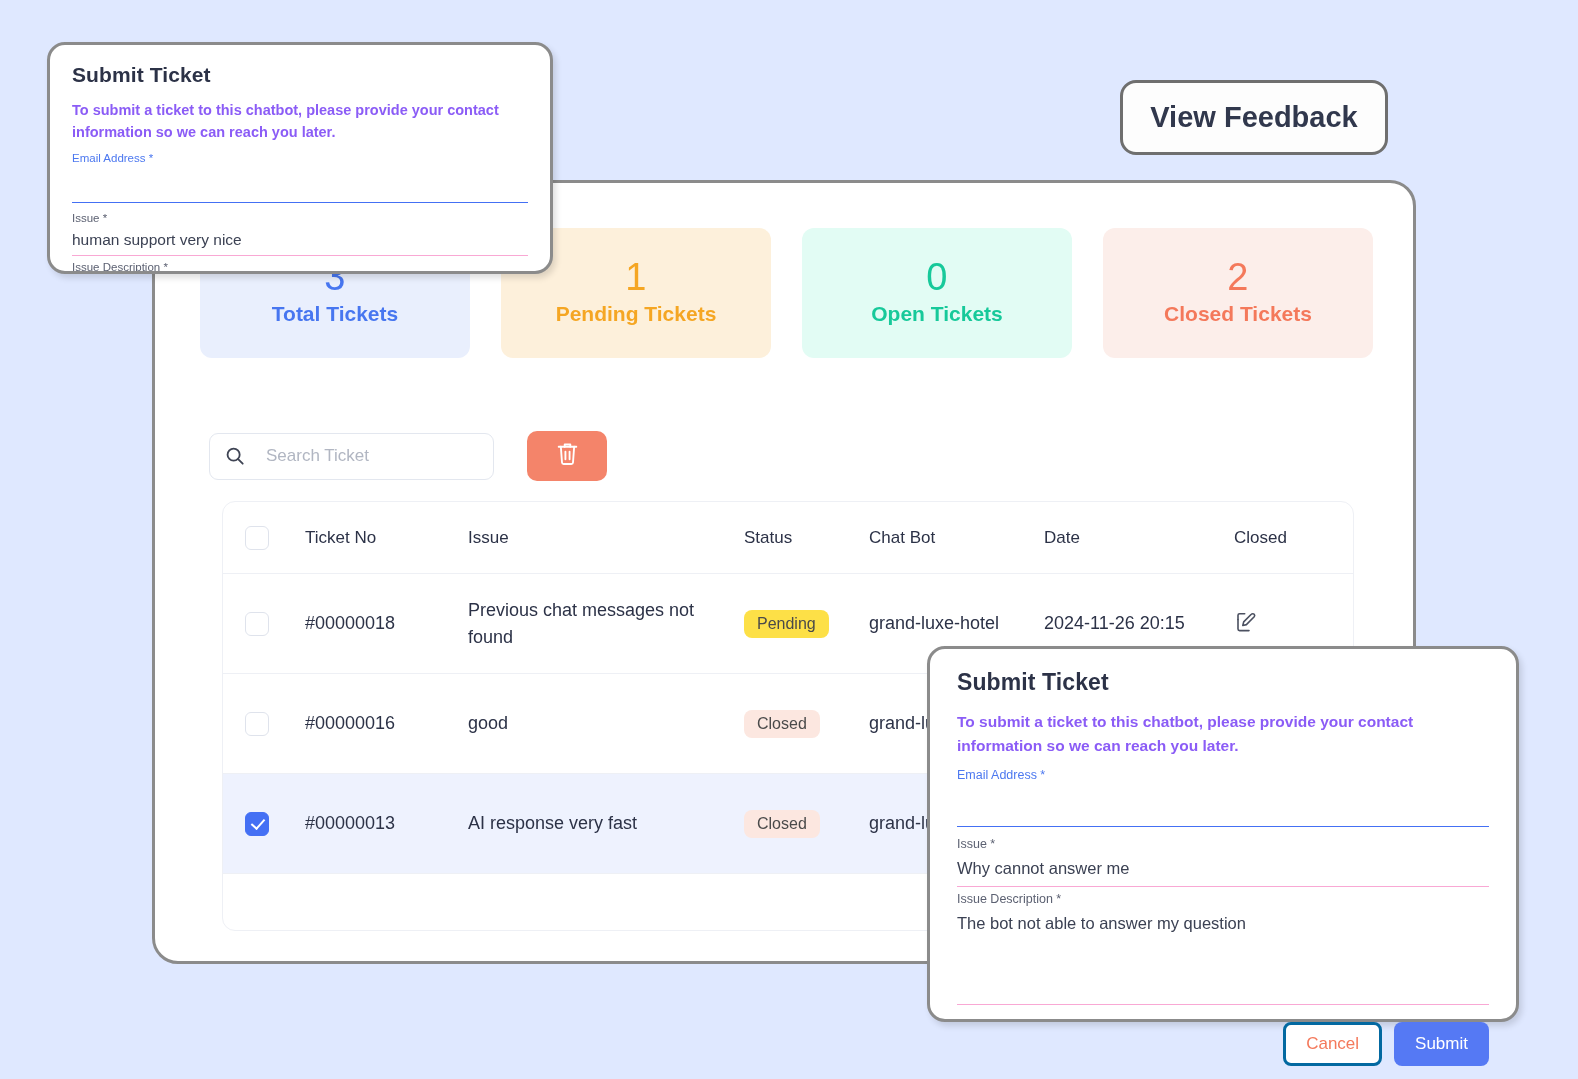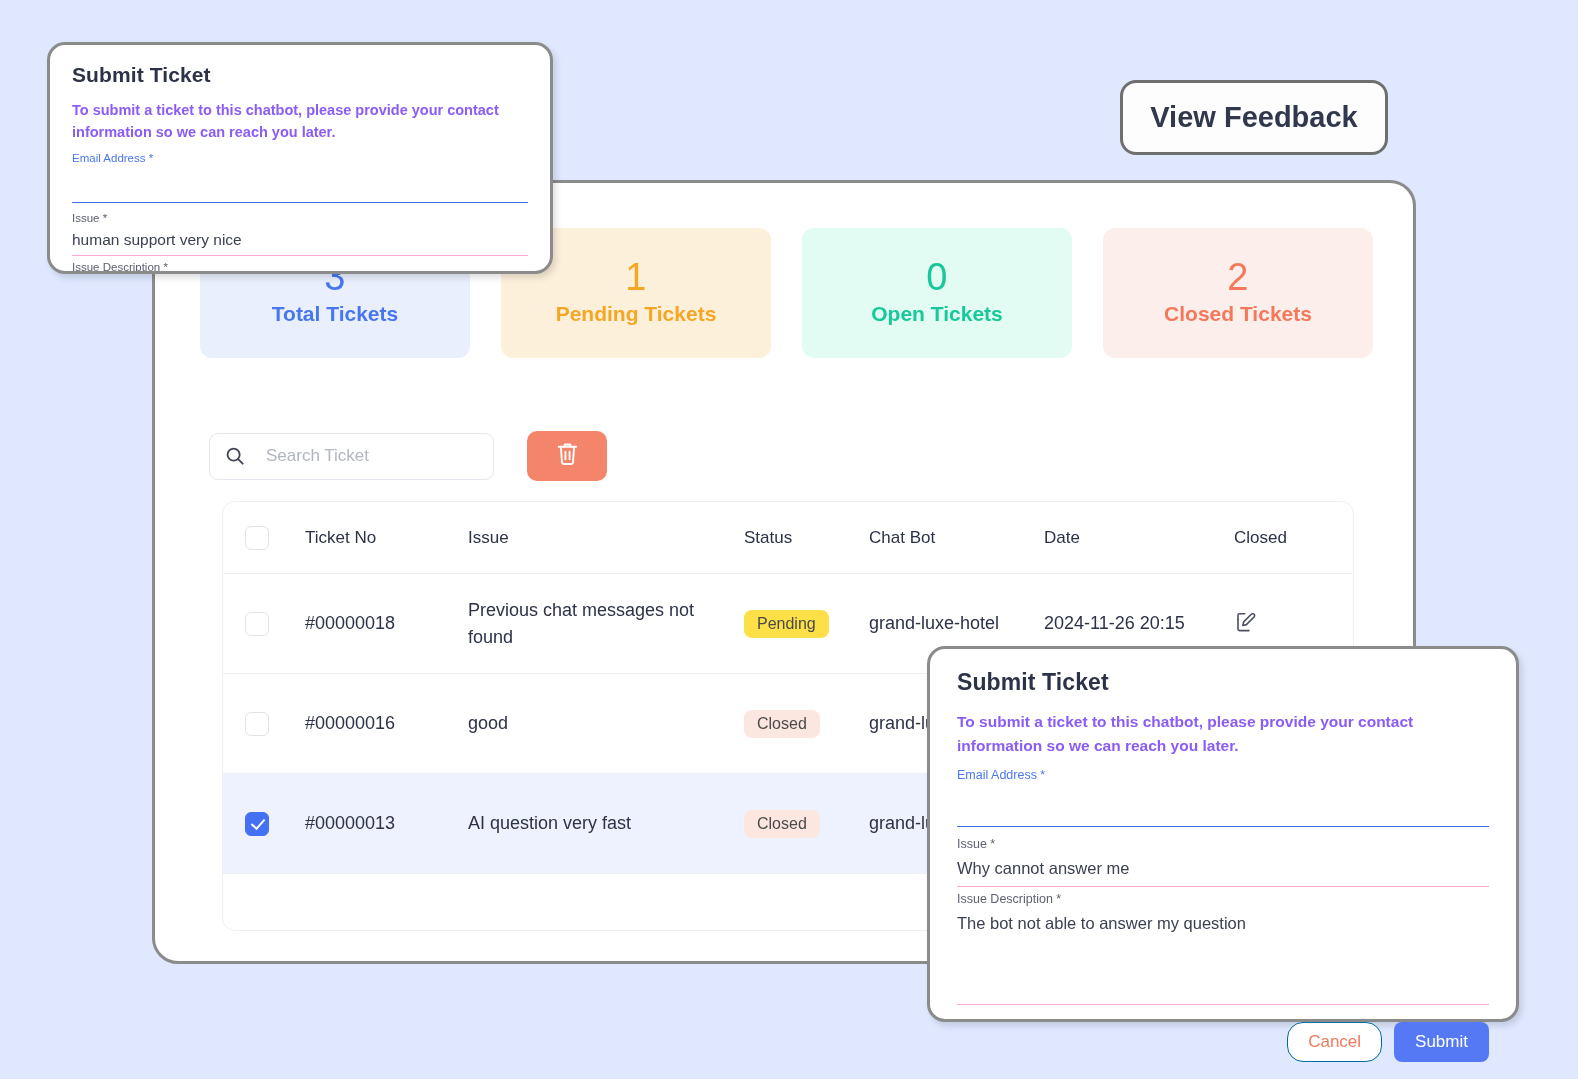--- a/index.html
+++ b/index.html
@@ -262,23 +262,23 @@
   .modal-b .email-space { height: 30px; }
   .desc-space { height: 62px; }
   .modal-actions {
     display: flex;
     justify-content: flex-end;
     gap: 12px;
     margin-top: 17px;
   }
   .btn-cancel {
     background: #fff;
-    border: 1px solid #0369a1;
+    border: 3px solid #0369a1;
     color: #f4795b;
-    border-radius: 16px;
+    border-radius: 8px;
     font-size: 17px;
     padding: 9px 20px;
     font-family: "Liberation Sans", sans-serif;
     cursor: pointer;
   }
   .btn-submit {
     background: #5579f4;
     border: 0;
     color: #fff;
     border-radius: 8px;
@@ -394,21 +394,21 @@
           </span>
         </button>
       </div>
     </div>
 
     <div class="trow tbody-row selected">
       <div class="c-check">
         <span class="cbox checked"></span>
       </div>
       <div class="c-ticket">#00000013</div>
-      <div class="c-issue wrap2">AI question very fast</div>
+      <div class="c-issue wrap2">AI response very fast</div>
       <div class="c-status">
         <span class="badge badge-closed">Closed</span>
       </div>
       <div class="c-bot wrap2">grand-luxe-hotel</div>
       <div class="c-date wrap2"></div>
       <div class="c-action">
         <button class="edit-btn">
           <span>
             <svg width="24" height="24" viewBox="0 0 24 24" fill="none" stroke="#4b5060" stroke-width="1.6" stroke-linecap="round" stroke-linejoin="round">
               <path d="M4 9.5V19a1.6 1.6 0 0 0 1.6 1.6H15"></path>

